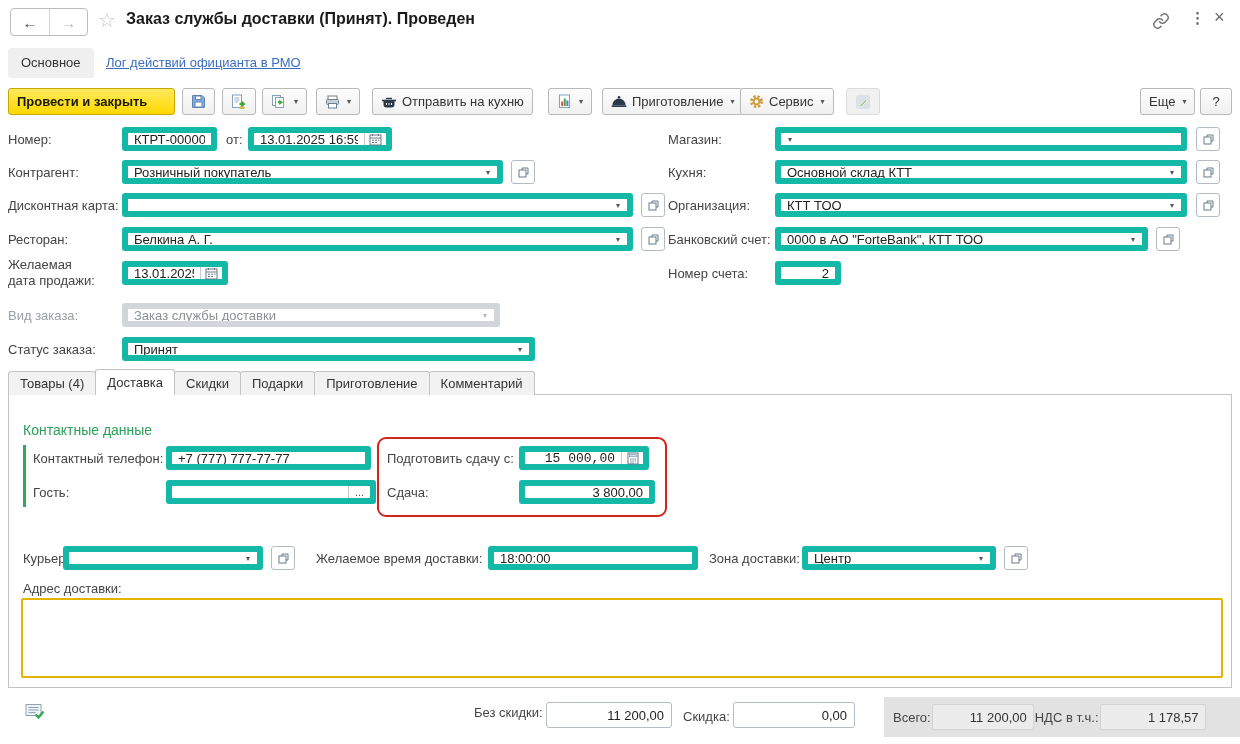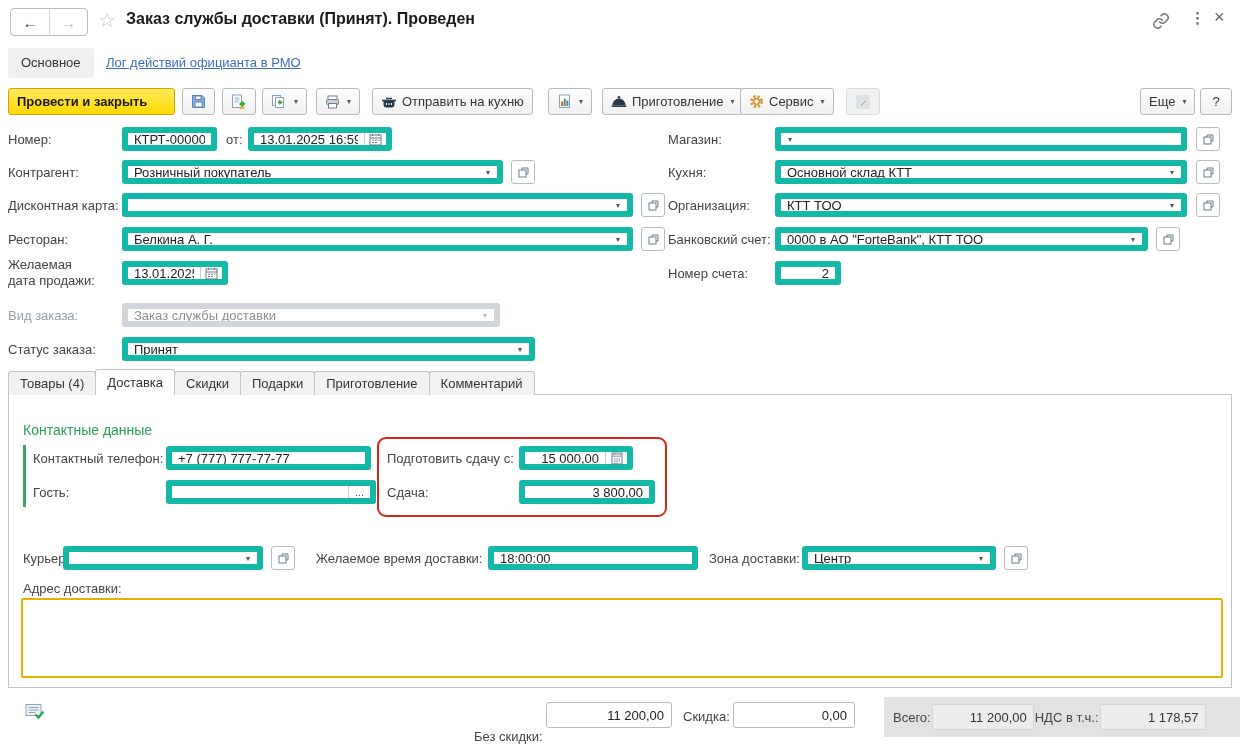--- a/index.html
+++ b/index.html
@@ -355,21 +355,21 @@
 
     <div class="abs lbl" style="left:24px;top:90px;">Гость:</div>
     <div class="fldgrp" style="left:157px;top:85px;width:210px;">
       <input value="" style="">
       <span class="attach" style="font-size:11px;color:#555;">...</span>
     </div>
 
     <div class="redbox"></div>
 
     <div class="abs lbl" style="left:378px;top:56px;">Подготовить сдачу с:</div>
-    <div class="fldgrp" style="left:510px;top:51px;width:114px;">
+    <div class="fldgrp" style="left:510px;top:51px;width:130px;font-family:Liberation Mono, monospace;">
       <input class="num" value="15 000,00" style="">
       <span class="attach">
         <svg width="12" height="13" viewBox="0 0 12 13">
             <rect x="1" y="1" width="10" height="11" fill="#fff" stroke="#6b7a89"></rect>
             <rect x="2.6" y="2.6" width="6.8" height="2.2" fill="#cfe0ee" stroke="#6b7a89" stroke-width=".5"></rect>
             <path d="M3.2 7h1.4M5.4 7h1.4M7.6 7h1.4M3.2 9h1.4M5.4 9h1.4M7.6 9h1.4M3.2 11h1.4M5.4 11h1.4" stroke="#6b7a89"></path>
           </svg>
       </span>
     </div>
 
@@ -412,21 +412,21 @@
   </div>
 
   <div class="abs" style="left:25px;top:703px;">
     <svg width="21" height="18" viewBox="0 0 21 18">
         <rect x="1" y="1.5" width="15" height="11" fill="#eef2f6" stroke="#90a4b8"></rect>
         <path d="M3.5 4.5h10M3.5 7h10M3.5 9.5h7" stroke="#90a4b8"></path>
         <path d="M10.5 11.5l3 3 5-6" stroke="#2fa849" stroke-width="2.2" fill="none"></path>
       </svg>
   </div>
 
-  <div class="abs lbl" style="left:474px;top:729px;">Без скидки:</div>
+  <div class="abs lbl" style="left:474px;top:705px;">Без скидки:</div>
   <div class="wfld" style="left:546px;top:702px;width:126px;">
     <input value="11 200,00" style="">
   </div>
 
   <div class="abs lbl" style="left:683px;top:709px;">Скидка:</div>
   <div class="wfld" style="left:733px;top:702px;width:122px;">
     <input value="0,00" style="">
   </div>
 
   <div class="grayPanel">

